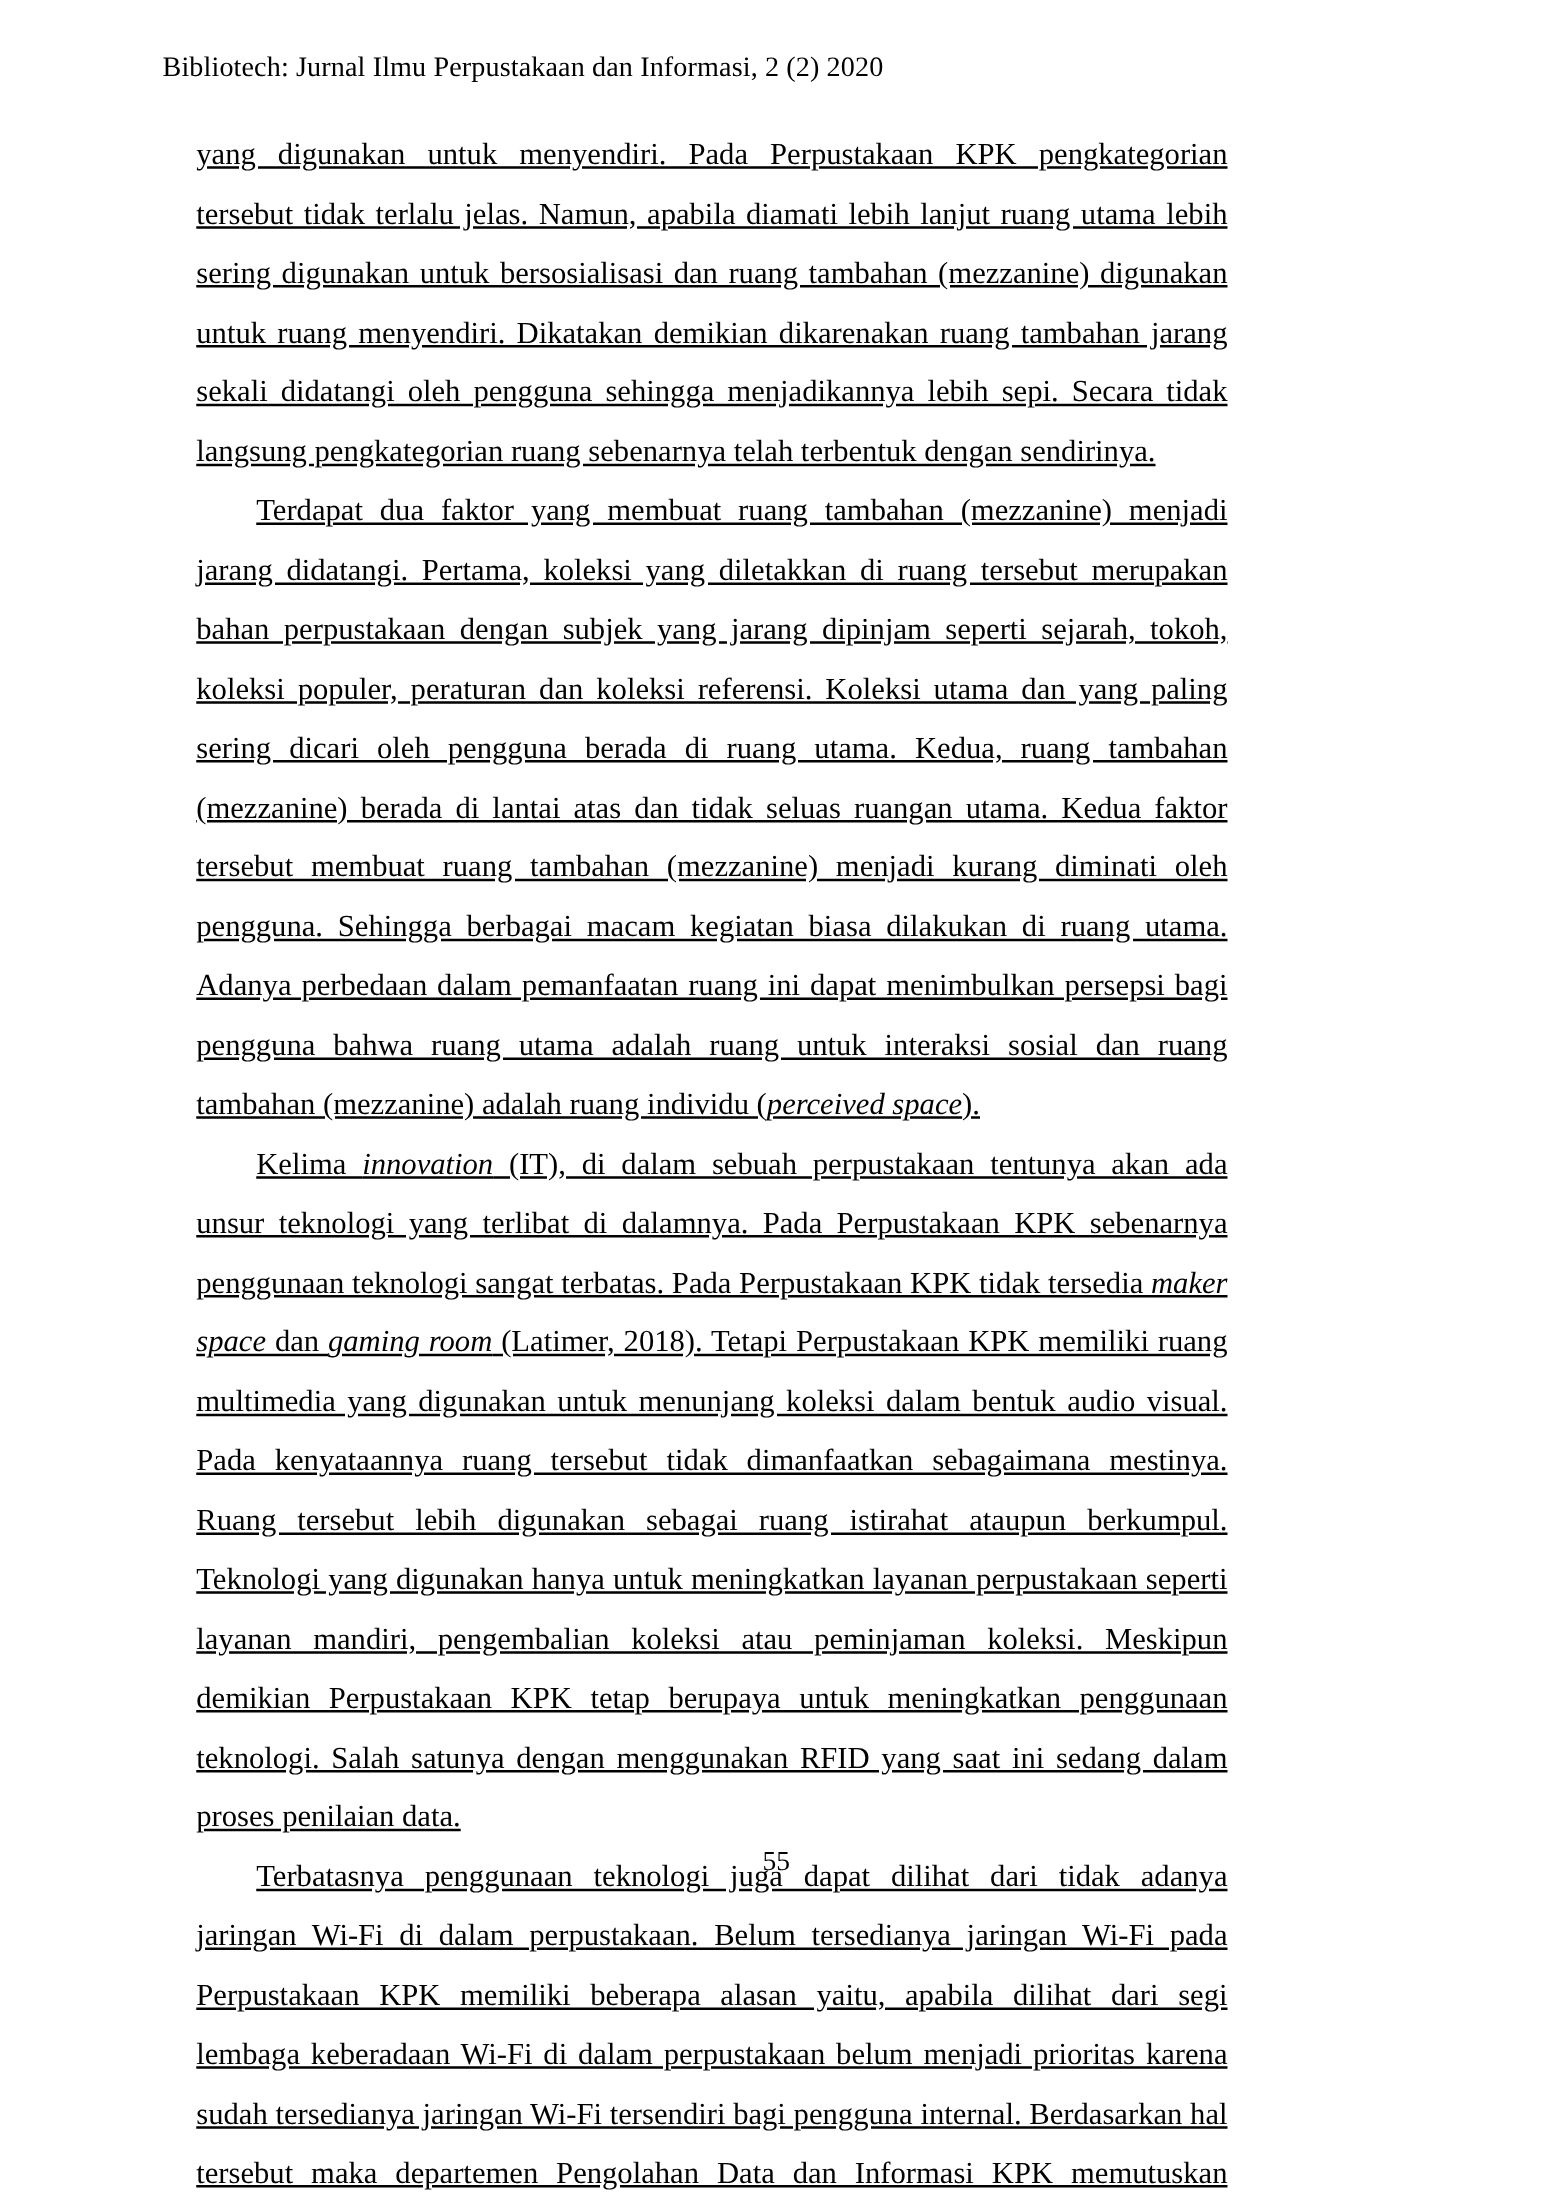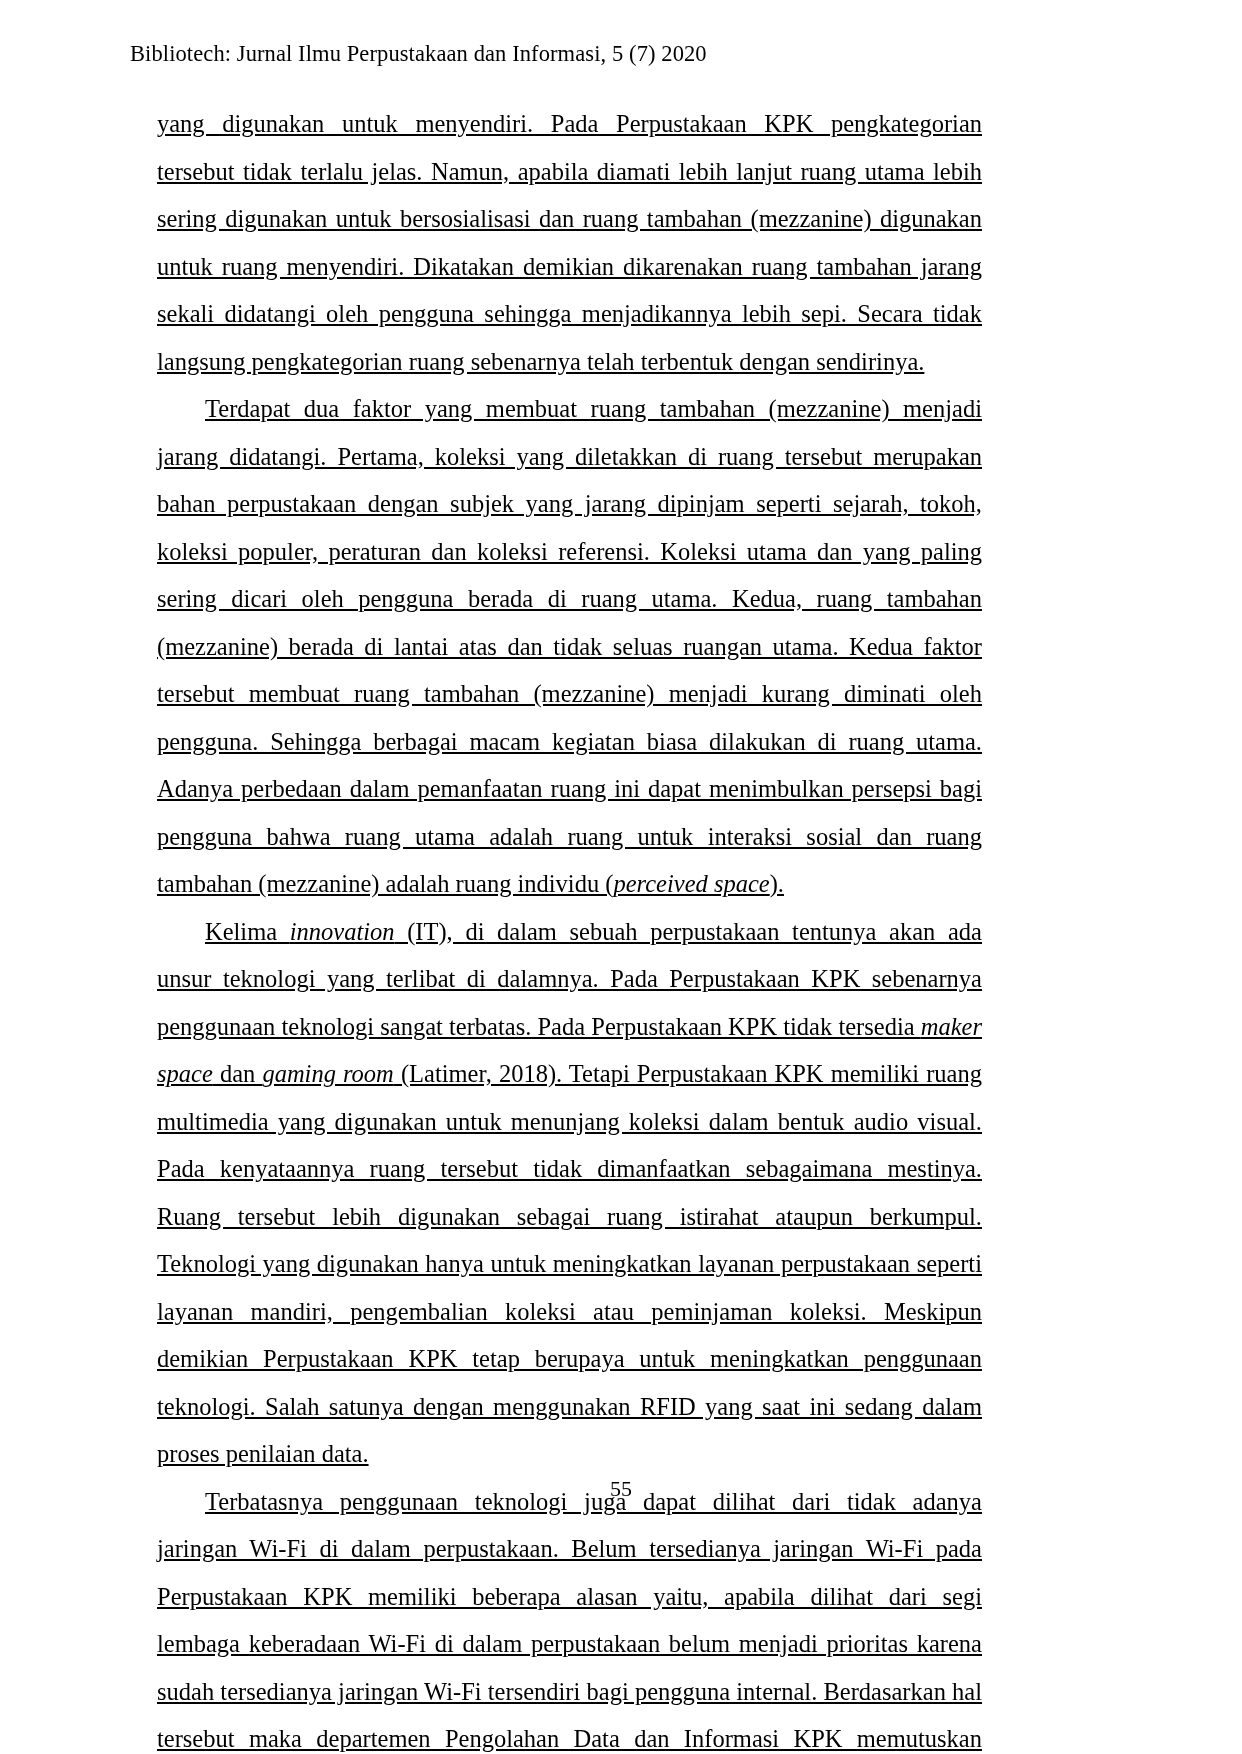--- a/index.html
+++ b/index.html
@@ -64,21 +64,21 @@
     text-align: center;
     font-size: 22px;
     line-height: 1.2;
   }
 </style>
 </head>
 <body>
 
 <div class="page">
 
-  <div class="running-head">Bibliotech: Jurnal Ilmu Perpustakaan dan Informasi, 5 (7) 2020</div>
+  <div class="running-head">Bibliotech: Jurnal Ilmu Perpustakaan dan Informasi, 2 (2) 2020</div>
 
   <div class="body-col">
     <p class="para no-indent"><span>yang digunakan untuk menyendiri. Pada Perpustakaan KPK pengkategorian tersebut tidak terlalu jelas. Namun, apabila diamati lebih lanjut ruang utama lebih sering digunakan untuk bersosialisasi dan ruang tambahan (mezzanine) digunakan untuk ruang menyendiri. Dikatakan demikian dikarenakan ruang tambahan jarang sekali didatangi oleh pengguna sehingga menjadikannya lebih sepi. Secara tidak langsung pengkategorian ruang sebenarnya telah terbentuk dengan sendirinya.</span></p>
     <p class="para"><span>Terdapat dua faktor yang membuat ruang tambahan (mezzanine) menjadi jarang didatangi. Pertama, koleksi yang diletakkan di ruang tersebut merupakan bahan perpustakaan dengan subjek yang jarang dipinjam seperti sejarah, tokoh, koleksi populer, peraturan dan koleksi referensi. Koleksi utama dan yang paling sering dicari oleh pengguna berada di ruang utama. Kedua, ruang tambahan (mezzanine) berada di lantai atas dan tidak seluas ruangan utama. Kedua faktor tersebut membuat ruang tambahan (mezzanine) menjadi kurang diminati oleh pengguna. Sehingga berbagai macam kegiatan biasa dilakukan di ruang utama. Adanya perbedaan dalam pemanfaatan ruang ini dapat menimbulkan persepsi bagi pengguna bahwa ruang utama adalah ruang untuk interaksi sosial dan ruang tambahan (mezzanine) adalah ruang individu (</span><span class="it">perceived space</span><span>).</span></p>
     <p class="para"><span>Kelima </span><span class="it">innovation</span><span> (IT), di dalam sebuah perpustakaan tentunya akan ada unsur teknologi yang terlibat di dalamnya. Pada Perpustakaan KPK sebenarnya penggunaan teknologi sangat terbatas. Pada Perpustakaan KPK tidak tersedia </span><span class="it">maker space</span><span> dan </span><span class="it">gaming room</span><span> (Latimer, 2018). Tetapi Perpustakaan KPK memiliki ruang multimedia yang digunakan untuk menunjang koleksi dalam bentuk audio visual. Pada kenyataannya ruang tersebut tidak dimanfaatkan sebagaimana mestinya. Ruang tersebut lebih digunakan sebagai ruang istirahat ataupun berkumpul. Teknologi yang digunakan hanya untuk meningkatkan layanan perpustakaan seperti layanan mandiri, pengembalian koleksi atau peminjaman koleksi. Meskipun demikian Perpustakaan KPK tetap berupaya untuk meningkatkan penggunaan teknologi. Salah satunya dengan menggunakan RFID yang saat ini sedang dalam proses penilaian data.</span></p>
     <p class="para"><span>Terbatasnya penggunaan teknologi juga dapat dilihat dari tidak adanya jaringan Wi-Fi di dalam perpustakaan. Belum tersedianya jaringan Wi-Fi pada Perpustakaan KPK memiliki beberapa alasan yaitu, apabila dilihat dari segi lembaga keberadaan Wi-Fi di dalam perpustakaan belum menjadi prioritas karena sudah tersedianya jaringan Wi-Fi tersendiri bagi pengguna internal. Berdasarkan hal tersebut maka departemen Pengolahan Data dan Informasi KPK memutuskan bahwa keberadaan Wi-Fi di perpustakaan belum menjadi prioritas. Meskipun demikian pustakawan setiap tahunnya tetap berusaha untuk mengajukan pemasangan jaringan Wi-Fi. Secara keseluruhan apabila dinilai dalam bidang</span></p>
   </div>
 
   <div class="page-number">55</div>
 

